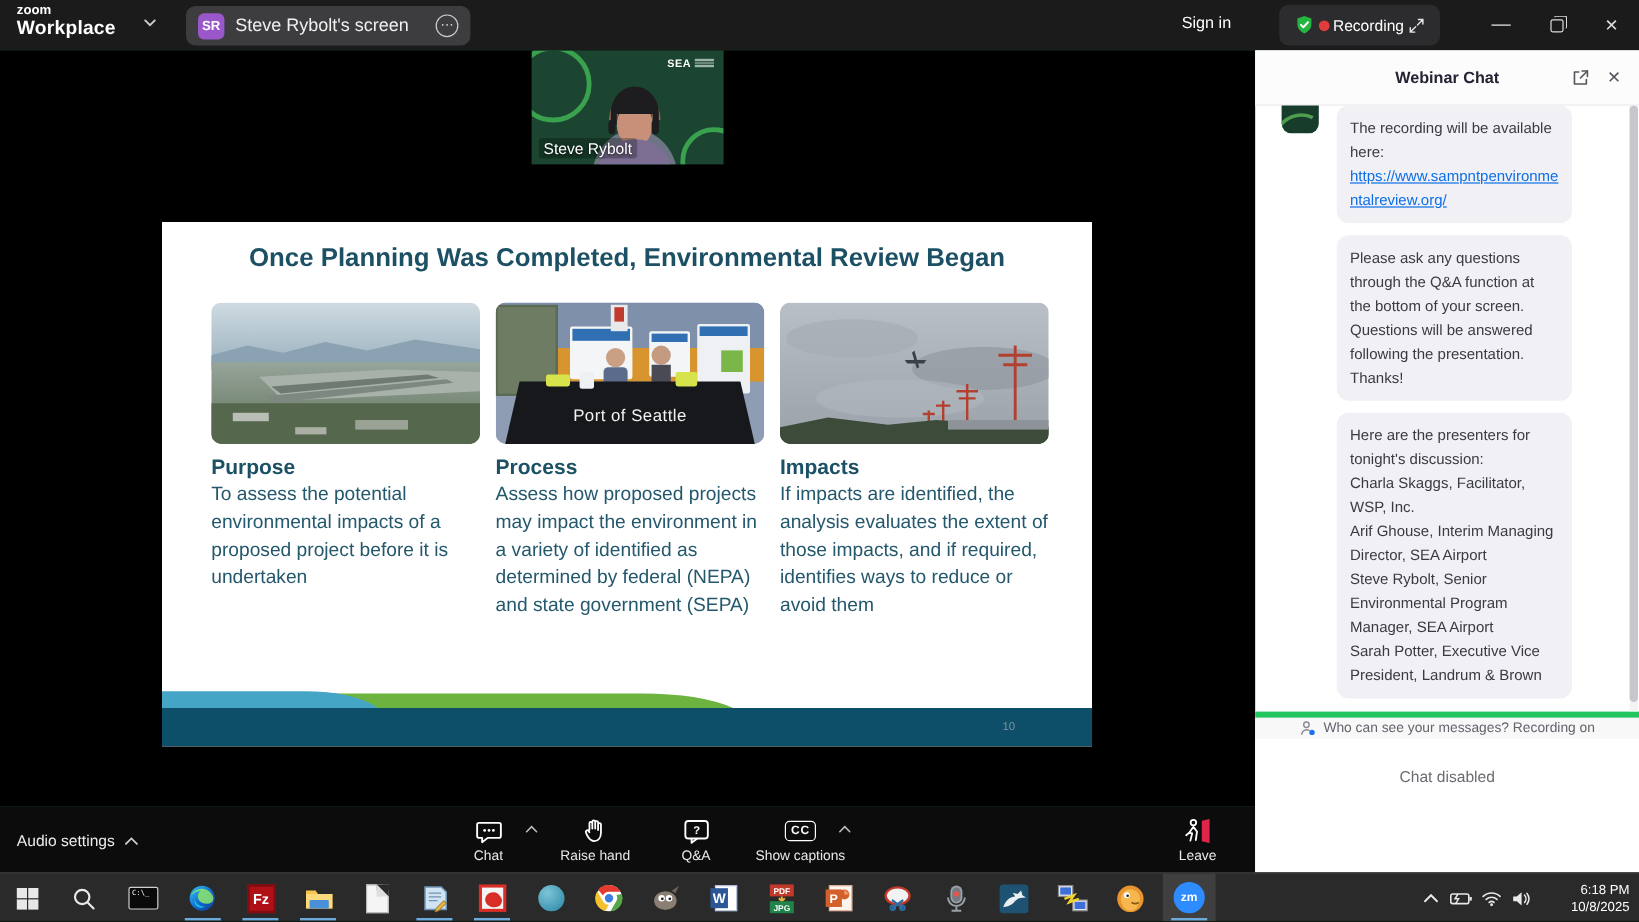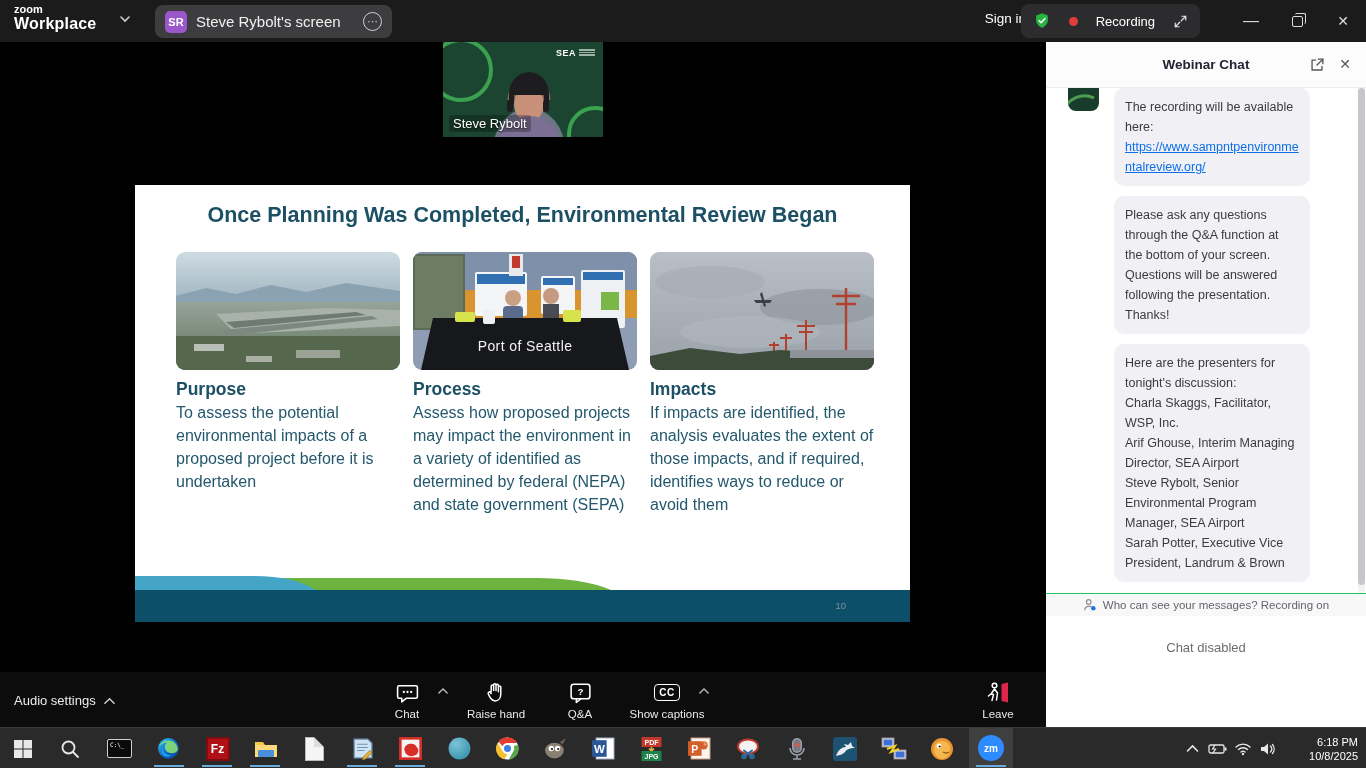--- a/index.html
+++ b/index.html
@@ -10,21 +10,21 @@
   .titlebar{position:absolute;left:0;top:0;width:1366px;height:42px;background:#1b1b1c;}
   .brand{position:absolute;left:14px;top:4px;color:#fff;line-height:1.05;}
   .brand .b1{font-size:11px;font-weight:bold;display:block;}
   .brand .b2{font-size:16px;font-weight:bold;display:block;letter-spacing:.2px;}
   .brand-caret{position:absolute;left:120px;top:14px;width:10px;height:10px;}
   .screen-tab{position:absolute;left:155px;top:5px;width:237px;height:33px;background:#3d3d40;border-radius:8px;display:flex;align-items:center;padding:0 10px;}
   .sr-badge{width:22px;height:22px;border-radius:5px;background:#9a57c9;color:#fff;font-size:11px;font-weight:bold;display:flex;align-items:center;justify-content:center;}
   .tab-title{color:#f0f0f0;font-size:15px;margin-left:9px;flex:1;white-space:nowrap;overflow:hidden;}
   .tab-ellipsis{width:19px;height:19px;border:1.4px solid #cfcfcf;border-radius:50%;color:#cfcfcf;font-size:11px;display:flex;align-items:center;justify-content:center;line-height:1;}
   .signin{position:absolute;right:340px;top:11px;color:#fff;font-size:13.5px;}
-  .rec-pill{position:absolute;right:166px;top:4px;height:34px;background:#2c2c2e;border-radius:8px;display:flex;align-items:center;padding:0 12px;gap:18px;}
+  .rec-pill{position:absolute;right:166px;top:4px;height:34px;background:#2c2c2e;border-radius:8px;display:flex;align-items:center;padding:0 12px;gap:3px;}
   .rec-dot{width:9px;height:9px;border-radius:50%;background:#e13c3c;}
   .rec-label{color:#fff;font-size:13px;}
   .winctl{position:absolute;top:0;height:42px;width:46px;display:flex;align-items:center;justify-content:center;color:#dcdcdc;}
   .winctl.min{right:92px;font-size:16px;}
   .winctl.max{right:46px;}
   .winctl.close{right:0;font-size:14px;}
   .restore-glyph{width:11px;height:11px;border:1.3px solid #dcdcdc;border-radius:2px;position:relative;}
   .restore-glyph::before{content:"";position:absolute;left:2px;top:-4px;width:10px;height:10px;border:1.3px solid #dcdcdc;border-left:none;border-bottom:none;border-radius:2px;}
 
   
@@ -65,21 +65,21 @@
   .chat-title{position:absolute;left:0;top:15px;width:100%;text-align:center;font-size:13.5px;font-weight:bold;color:#232333;}
   .chat-popout{position:absolute;right:40px;top:14px;width:18px;height:18px;}
   .chat-close{position:absolute;right:12px;top:13px;width:18px;height:18px;color:#55565c;font-size:14px;display:flex;align-items:center;justify-content:center;}
   .chat-messages{position:relative;flex:1 1 auto;overflow:hidden;padding:0 0 0 0;}
   .chat-avatar{position:absolute;left:22px;top:-8px;width:31px;height:31px;border-radius:8px;background:#173c2c;overflow:hidden;}
   .bubble{margin:0 56px 10px 68px;background:#f1f1f5;border-radius:10px;padding:9px 11px;font-size:12.5px;line-height:1.6;color:#3a3b41;white-space:pre-line;}
   .bubble:first-of-type{margin-top:-8px;}
   .bubble a{color:#0d6fe8;text-decoration:underline;word-break:break-all;cursor:pointer;}
   .chat-scroll-track{position:absolute;right:1px;top:0;width:7px;height:100%;background:#f4f4f6;}
   .chat-scroll-thumb{position:absolute;right:0;top:0;width:7px;height:497px;background:#c6c6cb;border-radius:4px;}
-  .chat-privacy{flex:0 0 auto;height:23px;background:#f8f8f9;border-top:1px solid #22c55e;display:flex;align-items:center;justify-content:center;gap:6px;font-size:11.5px;color:#63656c;}
+  .chat-privacy{flex:0 0 auto;height:23px;background:#f8f8f9;border-top:5px solid #22c55e;display:flex;align-items:center;justify-content:center;gap:6px;font-size:11.5px;color:#63656c;}
   .chat-disabled-area{flex:0 0 auto;height:111px;background:#fff;text-align:center;}
   .chat-disabled{margin-top:24px;color:#6b6d73;font-size:13px;}
 
   
   .taskbar{position:absolute;left:0;top:727px;width:1366px;height:41px;background:#2a2a2a;border-top:1px solid #3a3a3a;}
   .tb-ic{position:absolute;top:7px;width:27px;height:27px;display:flex;align-items:center;justify-content:center;}
   .tb-underline{position:absolute;bottom:1px;width:30px;height:2px;background:#6aabdc;}
   .zm-active{position:absolute;left:969px;top:0;width:44px;height:40px;background:#3f3f3f;}
   .zm-circle{position:absolute;left:9px;top:7px;width:26px;height:26px;border-radius:50%;background:#2d8cff;color:#fff;font-size:10px;font-weight:bold;display:flex;align-items:center;justify-content:center;}
   .tray{position:absolute;right:0;top:0;height:41px;display:flex;align-items:center;}

